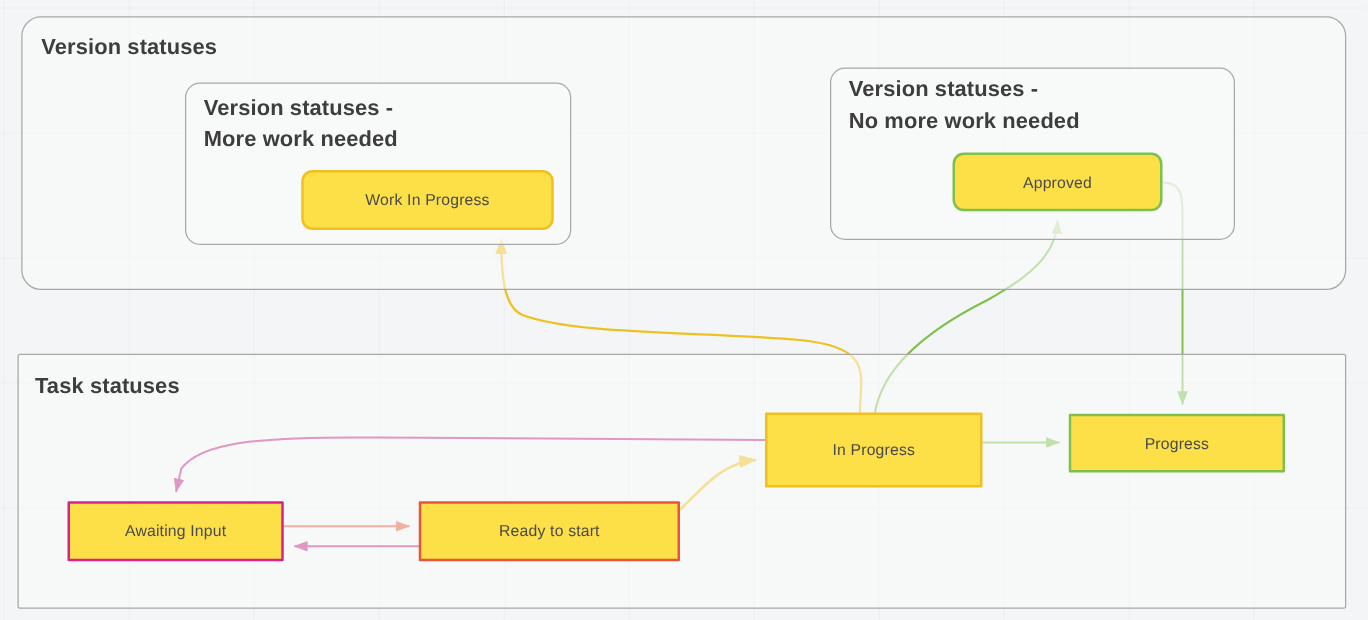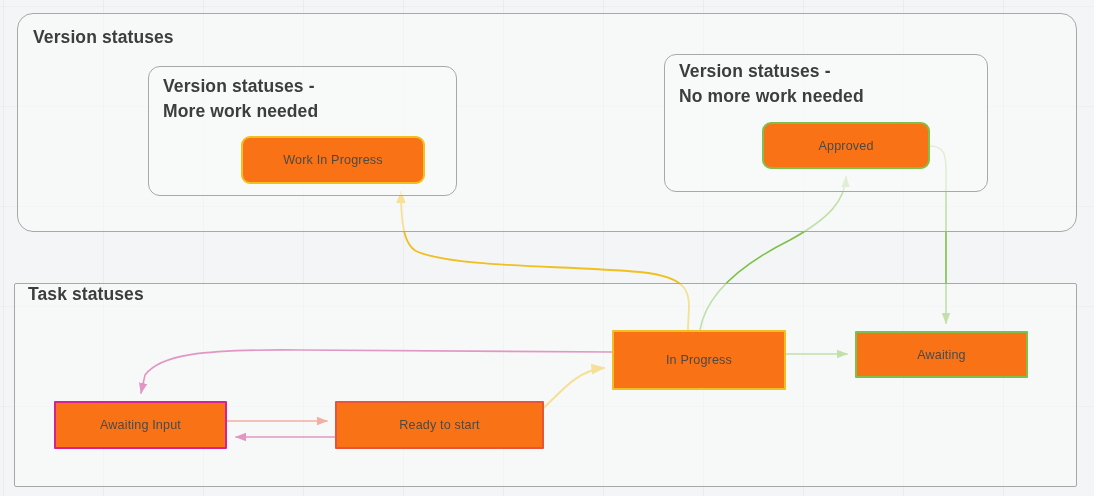--- a/index.html
+++ b/index.html
@@ -51,21 +51,21 @@
     white-space: pre-line;
     letter-spacing: 0.1px;
     font-weight: bold;
   }
   .node {
     position: absolute;
     box-sizing: border-box;
     display: flex;
     align-items: center;
     justify-content: center;
-    background: #f97316;
+    background: #fde047;
     color: #4a4a4a;
     font-size: 12.6px;
     letter-spacing: 0.15px;
     text-align: center;
   }
   .node.soft { border-radius: 9px; }
   .node.sharp { border-radius: 1px; }
   svg#edges {
     position: absolute;
     inset: 0;
@@ -108,34 +108,34 @@
   <div id="groups-layer">
       <div class="group rounded" style="left: 17px; top: 13px; width: 1060px; height: 219px; border-color: rgb(168, 168, 168);"></div>
       <div class="group-title" style="left: 33px; top: 25px;">Version statuses</div>
       <div class="group rounded-sm" style="left: 148px; top: 66px; width: 309px; height: 130px; border-color: rgb(168, 168, 168);"></div>
       <div class="group-title" style="left: 163px; top: 74px;">Version statuses -
 More work needed</div>
       <div class="group rounded-sm" style="left: 664px; top: 54px; width: 324px; height: 138px; border-color: rgb(168, 168, 168);"></div>
       <div class="group-title" style="left: 679px; top: 59px;">Version statuses -
 No more work needed</div>
       <div class="group square" style="left: 14px; top: 283px; width: 1063px; height: 204px; border-color: rgb(168, 168, 168);"></div>
-      <div class="group-title" style="left: 28px; top: 282px;">Task statuses</div>
+      <div class="group-title" style="left: 28px; top: 296px;">Task statuses</div>
     </div>
   <div id="nodes-layer">
-      <div class="node soft" style="left: 241px; top: 136px; width: 184px; height: 48px; border: 2.2px solid rgb(240, 192, 32); color: rgb(74, 74, 74);">
+      <div class="node soft" style="left: 241px; top: 136px; width: 202px; height: 48px; border: 2.2px solid rgb(240, 192, 32); color: rgb(74, 74, 74);">
         <span>Work In Progress</span>
       </div>
       <div class="node soft" style="left: 762px; top: 122px; width: 168px; height: 47px; border: 2.2px solid rgb(126, 192, 74); color: rgb(74, 74, 74);">
         <span>Approved</span>
       </div>
       <div class="node sharp" style="left: 612px; top: 330px; width: 174px; height: 60px; border: 2.2px solid rgb(240, 192, 32); color: rgb(74, 74, 74);">
         <span>In Progress</span>
       </div>
       <div class="node sharp" style="left: 855px; top: 331px; width: 173px; height: 47px; border: 2px solid rgb(126, 192, 74); color: rgb(74, 74, 74);">
-        <span>Awaiting</span>
+        <span>Progress</span>
       </div>
       <div class="node sharp" style="left: 54px; top: 401px; width: 173px; height: 48px; border: 2.4px solid rgb(214, 33, 143); color: rgb(74, 74, 74);">
         <span>Awaiting Input</span>
       </div>
       <div class="node sharp" style="left: 335px; top: 401px; width: 209px; height: 48px; border: 2.2px solid rgb(232, 84, 58); color: rgb(74, 74, 74);">
         <span>Ready to start</span>
       </div>
     </div>
 </div>
 

